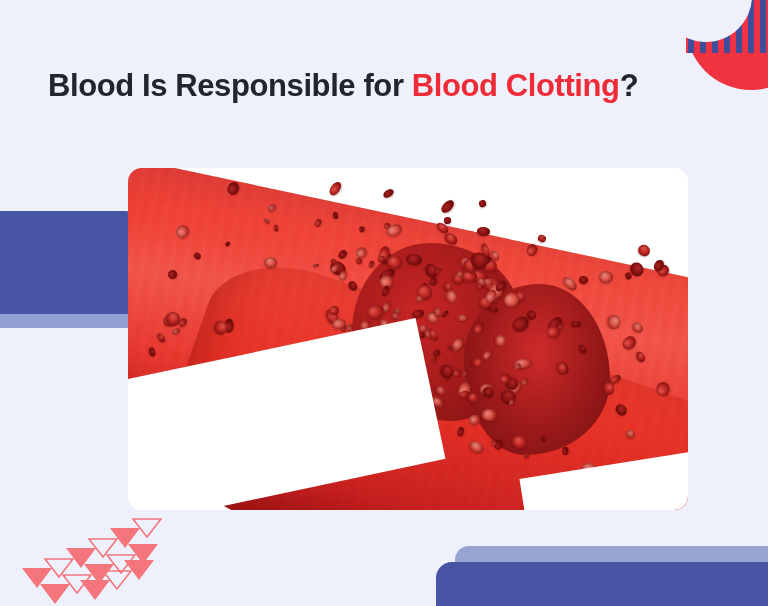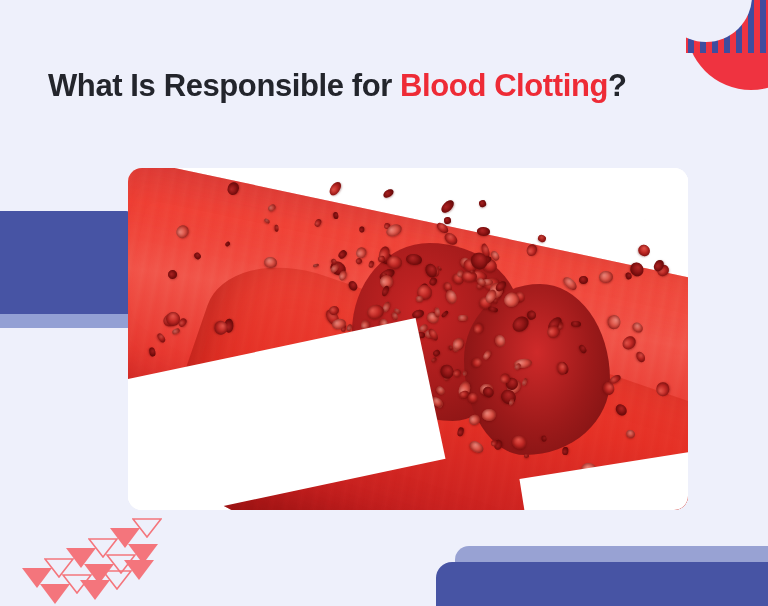--- a/index.html
+++ b/index.html
@@ -296,21 +296,21 @@
 
 <div id="stage">
 
   <div class="deco-circle-wrap">
     <div class="deco-circle"></div>
     <div class="deco-circle-stripes"></div>
     <div class="deco-circle-mask"></div>
   </div>
 
   <h1 class="title">
-    <span>What Is Responsible for </span><span class="accent">Blood Clotting</span><span>?</span>
+    <span>Blood Is Responsible for </span><span class="accent">Blood Clotting</span><span>?</span>
   </h1>
 
   <div class="deco-left-slab"></div>
   <div class="deco-left-slab-shadow"></div>
 
   <div class="image-card">
     <div class="vessel-art">
       <div class="vessel-band"></div>
       <div class="vessel-band-2"></div>
       <div class="vessel-ridges"></div>

